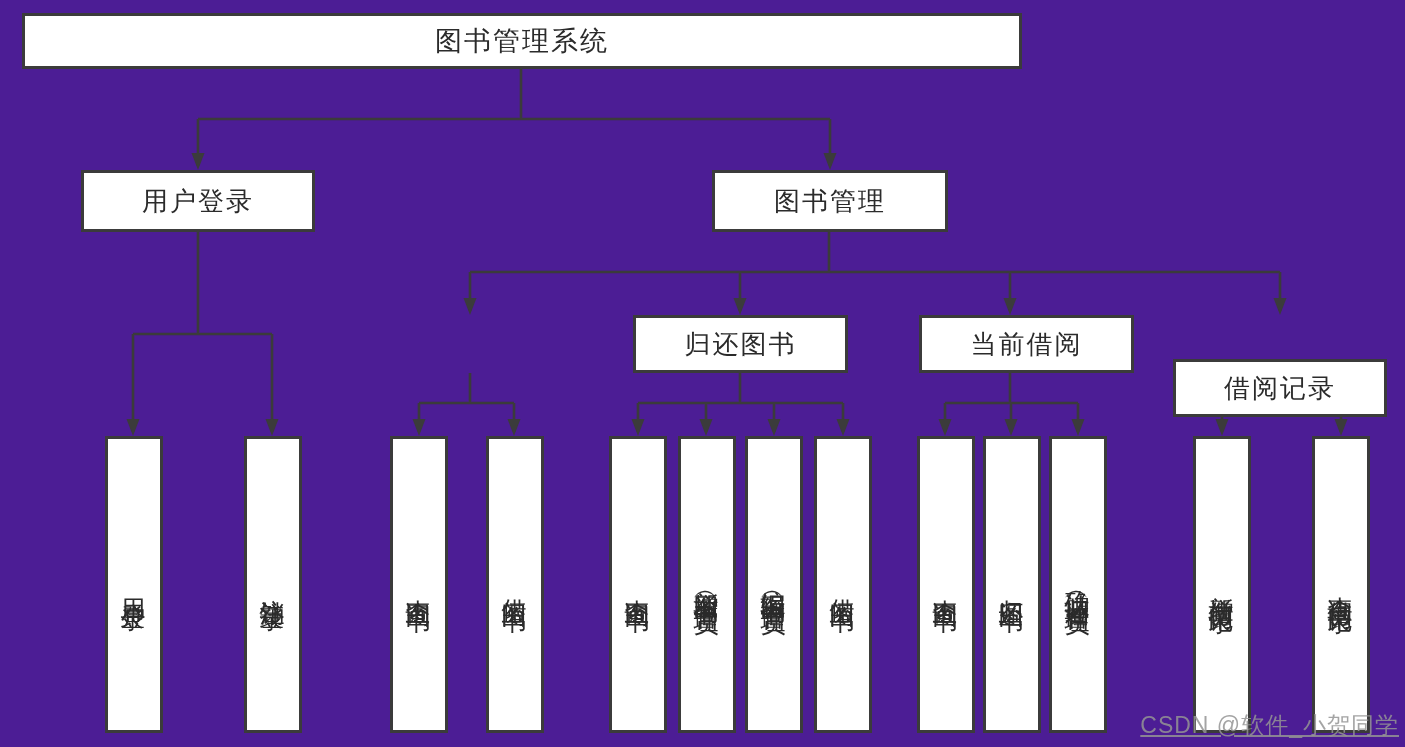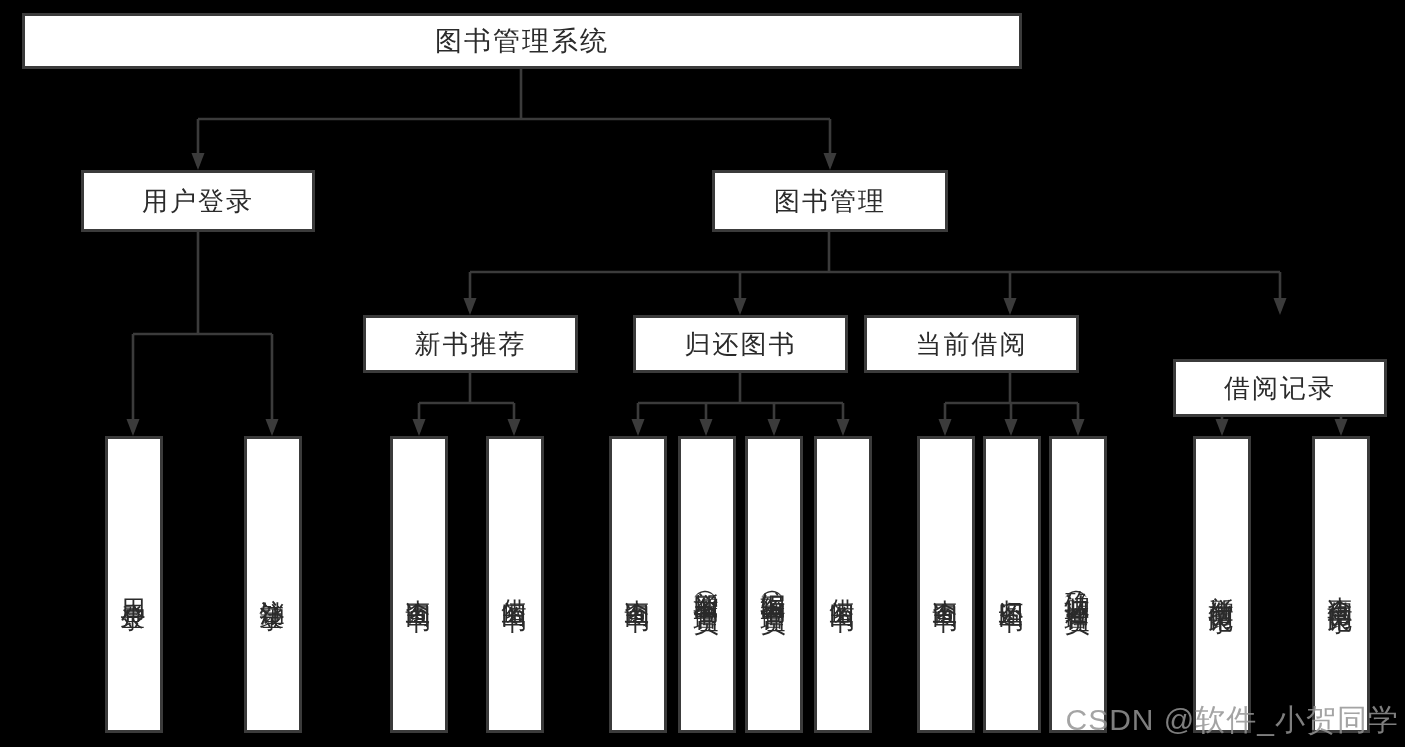--- a/index.html
+++ b/index.html
@@ -5,21 +5,21 @@
   html, body {
     margin: 0;
     padding: 0;
     background: #ffffff;
     font-family: "Liberation Sans", "DejaVu Sans", sans-serif;
   }
   .canvas {
     position: relative;
     width: 1405px;
     height: 747px;
-    background: #000000;
+    background: #4c1d95;
     overflow: hidden;
   }
   .connectors {
     position: absolute;
     left: 0;
     top: 0;
     width: 1405px;
     height: 747px;
     pointer-events: none;
   }
@@ -50,21 +50,21 @@
   .node.lvl2 {
     top: 170px; height: 62px; font-size: 26px;
   }
   .node.lvl2.n-user-login { left: 81px;  width: 234px; }
   .node.lvl2.n-book-mgmt  { left: 712px; width: 236px; }
   .node.lvl3 {
     top: 315px; height: 58px; width: 215px; font-size: 26px;
   }
   .node.lvl3.p0 { left: 363px; }
   .node.lvl3.p1 { left: 633px; }
-  .node.lvl3.p2 { left: 864px; }
+  .node.lvl3.p2 { left: 919px; }
   .node.lvl3.p3 { left: 1173px; width: 214px; margin-top: 44px; }
   .node.leaf {
     top: 436px; height: 297px; width: 58px;
     font-size: 25px;
     letter-spacing: 3px;
     writing-mode: vertical-rl;
     text-orientation: mixed;
   }
   .leaf.x0  { left: 105px; }
   .leaf.x1  { left: 244px; }
@@ -76,24 +76,25 @@
   .leaf.x7  { left: 814px; }
   .leaf.x8  { left: 917px; }
   .leaf.x9  { left: 983px; }
   .leaf.x10 { left: 1049px; }
   .leaf.x11 { left: 1193px; }
   .leaf.x12 { left: 1312px; }
   .watermark {
     position: absolute;
     right: 6px;
     bottom: 6px;
-    font-size: 30px;
+    font-size: 23px;
     color: rgba(148, 148, 148, 0.85);
     letter-spacing: 1px;
     white-space: nowrap;
+    text-decoration: underline;
   }
 </style>
 </head>
 <body>
 
 <div class="canvas">
 
   <svg class="connectors" viewBox="0 0 1405 747" xmlns="http://www.w3.org/2000/svg">
 
     <path d="M521,68 V119 M198,119 H830 M198,119 V166 M830,119 V166"></path>
@@ -129,21 +130,20 @@
     <polygon points="1071.5,419 1084.5,419 1078,436"></polygon>
     <polygon points="1215.5,419 1228.5,419 1222,436"></polygon>
     <polygon points="1334.5,419 1347.5,419 1341,436"></polygon>
   </svg>
 
   <div class="node root">图书管理系统</div>
 
   <div class="node lvl2 n-user-login">用户登录</div>
   <div class="node lvl2 n-book-mgmt">图书管理</div>
 
-  <div class="node lvl3 p0">新书推荐</div>
   <div class="node lvl3 p1">归还图书</div>
   <div class="node lvl3 p2">当前借阅</div>
   <div class="node lvl3 p3">借阅记录</div>
 
   <div class="node leaf x0">用户登录</div>
   <div class="node leaf x1">注销登录</div>
   <div class="node leaf x2">查询图书</div>
   <div class="node leaf x3">借阅图书</div>
   <div class="node leaf x4">查询图书</div>
   <div class="node leaf x5">新增图书（管理员）</div>

